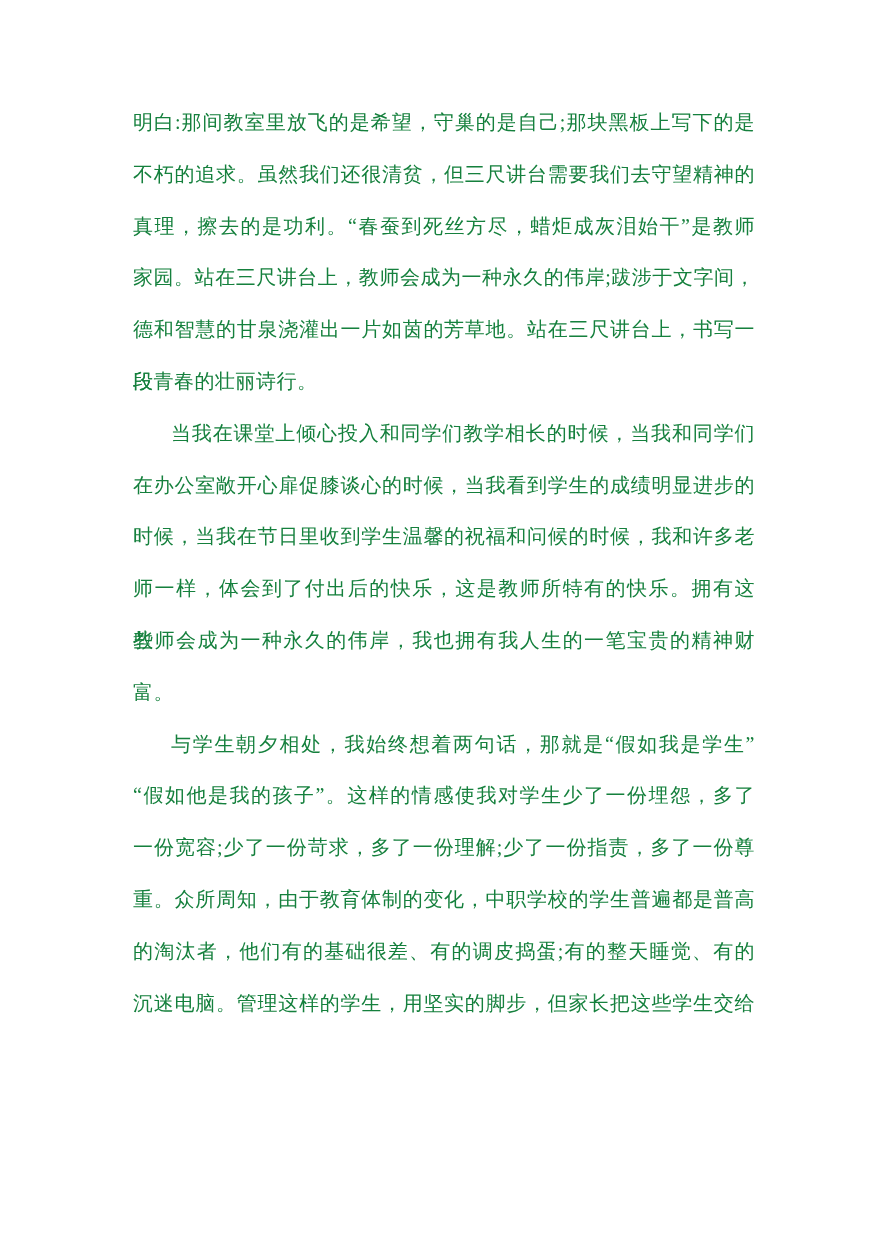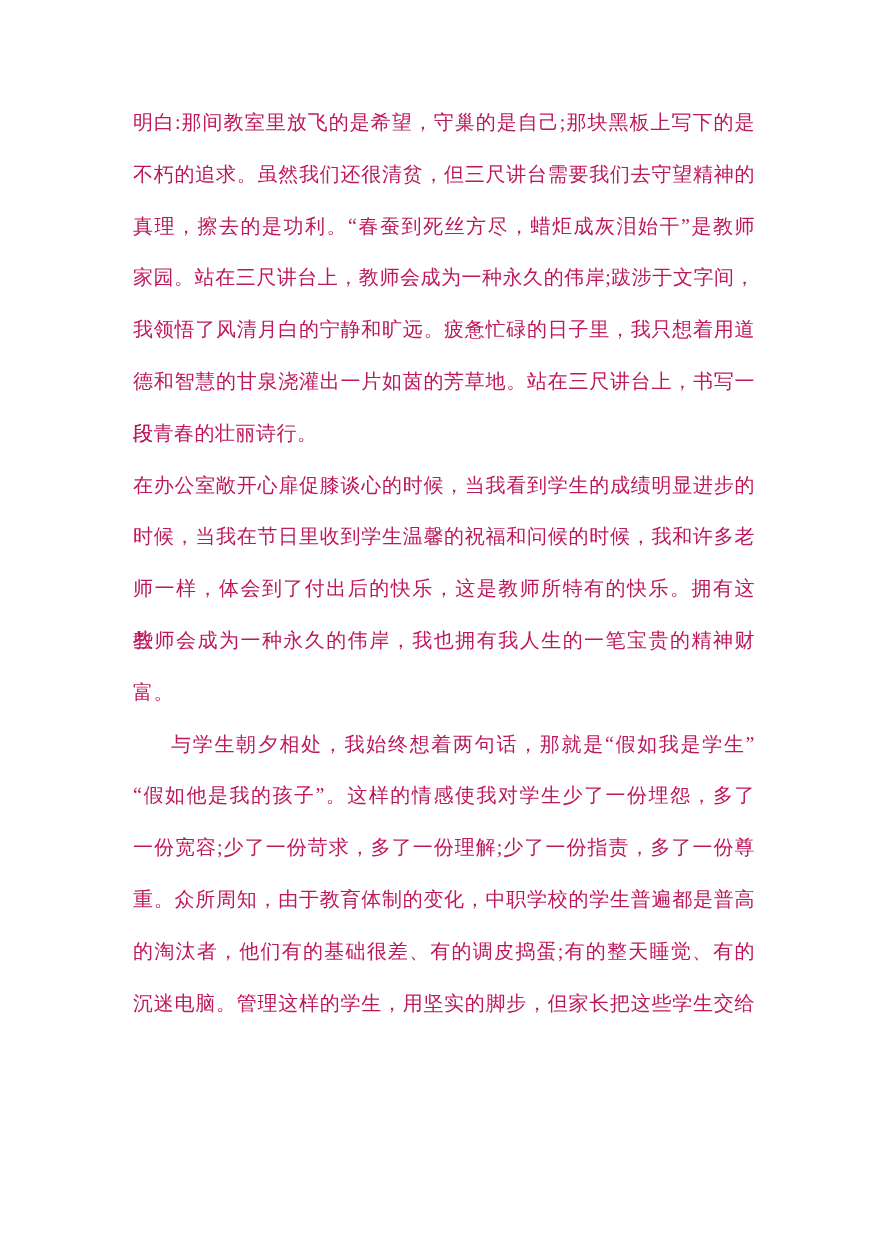--- a/index.html
+++ b/index.html
@@ -20,21 +20,21 @@
     padding: 97px 129px 0 133px;
     background: #ffffff;
   }
   .paragraph {
     margin: 0;
   }
   .line {
     font-size: 20px;
     line-height: 51.8px;
     height: 51.8px;
-    color: #be185d;
+    color: #15803d;
     text-align: justify;
     text-align-last: justify;
     letter-spacing: 0.5px;
     white-space: normal;
     overflow: visible;
   }
   .line.indent {
     padding-left: 38px;
   }
   .line.flush {
@@ -45,25 +45,25 @@
 </head>
 <body>
 
 <div class="page">
   <div id="doc-body" style="color: rgb(27, 27, 27);">
       <div class="paragraph">
         <div class="line">明白:那间教室里放飞的是希望，守巢的是自己;那块黑板上写下的是</div>
         <div class="line">不朽的追求。虽然我们还很清贫，但三尺讲台需要我们去守望精神的</div>
         <div class="line">真理，擦去的是功利。“春蚕到死丝方尽，蜡炬成灰泪始干”是教师</div>
         <div class="line">家园。站在三尺讲台上，教师会成为一种永久的伟岸;跋涉于文字间，</div>
-        <div class="line">我领悟了风清月白的宁静和旷远。疲惫忙碌的日子里，我只想着用道</div>
         <div class="line">德和智慧的甘泉浇灌出一片如茵的芳草地。站在三尺讲台上，书写一段</div>
         <div class="line flush">段青春的壮丽诗行。</div>
       </div>
       <div class="paragraph">
+        <div class="line indent">当我在课堂上倾心投入和同学们教学相长的时候，当我和同学们</div>
         <div class="line">在办公室敞开心扉促膝谈心的时候，当我看到学生的成绩明显进步的</div>
         <div class="line">时候，当我在节日里收到学生温馨的祝福和问候的时候，我和许多老</div>
         <div class="line">师一样，体会到了付出后的快乐，这是教师所特有的快乐。拥有这些，</div>
         <div class="line">教师会成为一种永久的伟岸，我也拥有我人生的一笔宝贵的精神财</div>
         <div class="line flush">富。</div>
       </div>
       <div class="paragraph">
         <div class="line indent">与学生朝夕相处，我始终想着两句话，那就是“假如我是学生”</div>
         <div class="line">“假如他是我的孩子”。这样的情感使我对学生少了一份埋怨，多了</div>
         <div class="line">一份宽容;少了一份苛求，多了一份理解;少了一份指责，多了一份尊</div>

